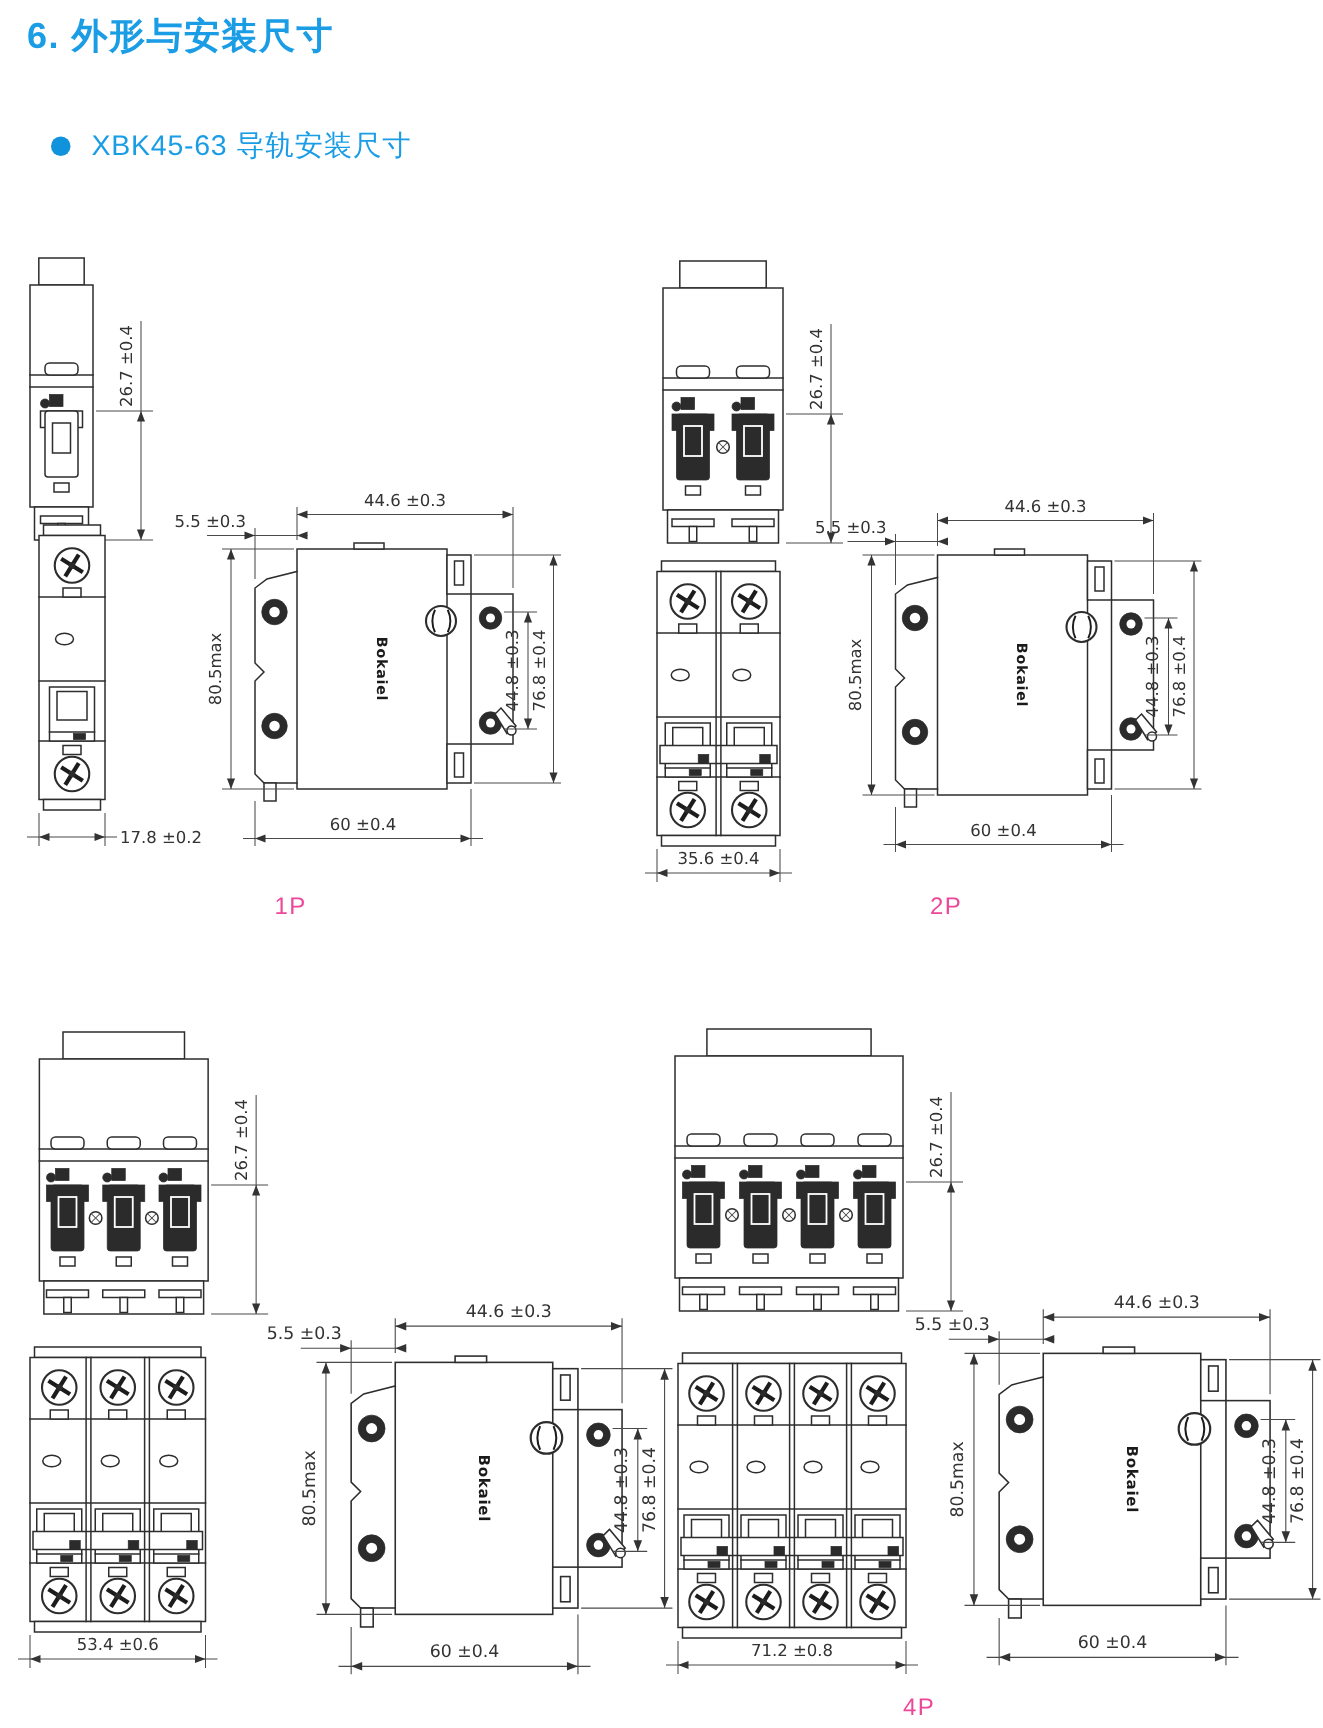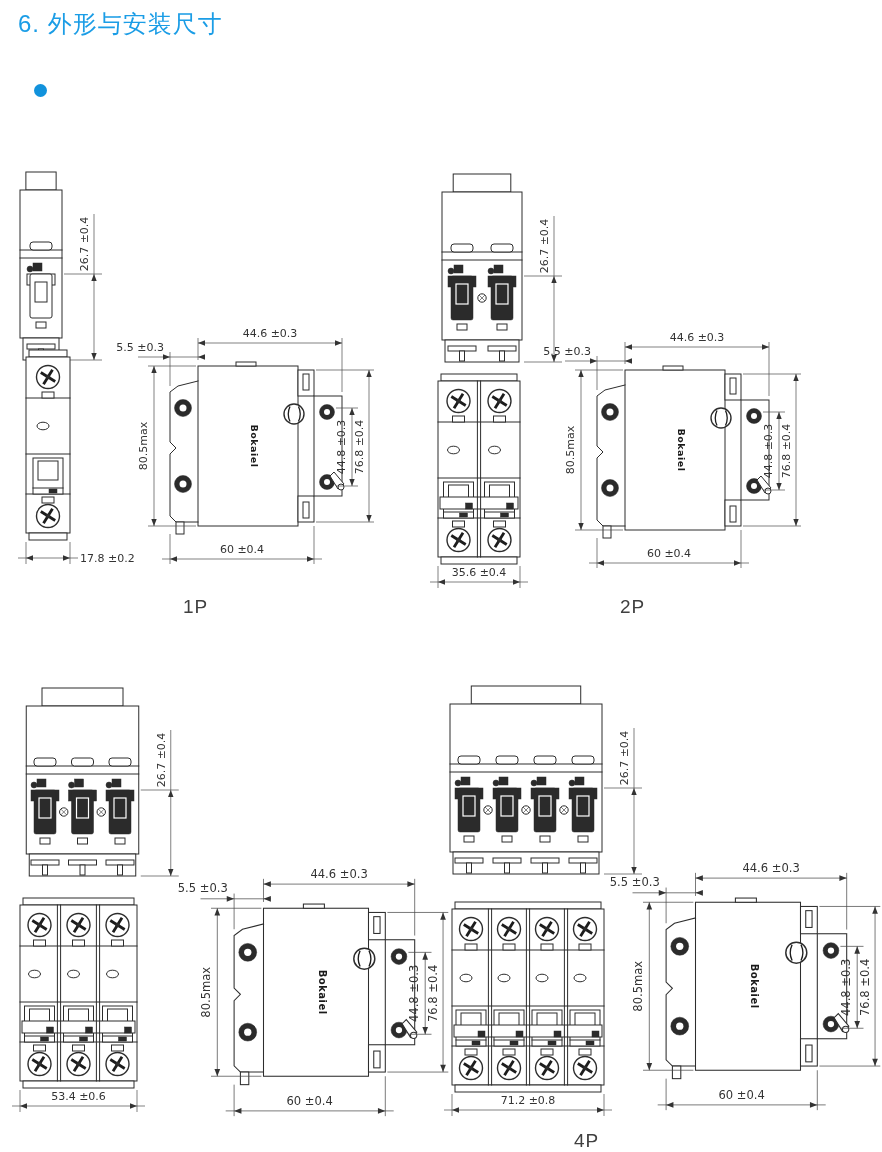--- a/index.html
+++ b/index.html
@@ -1,47 +1,48 @@
 <!DOCTYPE html>
 <html><head>
 <meta charset="utf-8">
 <style>
   html,body{margin:0;padding:0}
   body{width:882px;height:1152px;background:#fff;position:relative;overflow:hidden;
        font-family:"Liberation Sans","DejaVu Sans",sans-serif;}
   .abs{position:absolute}
-  #page-title{left:18px;top:8px;font-size:24px;font-weight:400;letter-spacing:1px;color:#1b9de6}
+  #page-title{left:18px;top:8px;font-size:24px;font-weight:700;letter-spacing:1px;color:#1b9de6}
   #subtitle-row{left:34px;top:84px;display:flex;align-items:center;color:#1b9de6}
   #bullet-dot{width:13px;height:13px;border-radius:50%;background:#1192dc;margin-right:14px}
   #subtitle-text{font-size:19px;font-weight:500;letter-spacing:0.5px}
-  .plabel{font-size:19px;color:#404040;letter-spacing:1px}
+  .plabel{font-size:16px;color:#ec4899;letter-spacing:1px}
   svg{position:absolute;overflow:visible}
   .ln{stroke:#2d2d2d;stroke-width:1;fill:none;stroke-linecap:square}
   .fw{fill:#fff;stroke:#2d2d2d;stroke-width:1}
   .fw2{fill:#fff;stroke:#2d2d2d;stroke-width:1.4}
   .fd{fill:#2b2b2b;stroke:#2b2b2b;stroke-width:0.5}
   .ext{stroke:#4a4a4a;stroke-width:0.7;fill:none}
   .ar{fill:#333;stroke:none}
   .cross{stroke:#1c1c1c;stroke-width:2.8;fill:none}
   text.dim{font-family:"DejaVu Sans",sans-serif;font-size:11px;fill:#333}
   text.brand{font-family:"DejaVu Sans",sans-serif;font-size:9.5px;font-weight:bold;
              fill:#1a1a1a;letter-spacing:0.5px}
 </style>
 </head>
 <body>
 
 <div class="abs" id="page-title">6. 外形与安装尺寸</div>
 <div class="abs" id="subtitle-row">
   <span id="bullet-dot"></span>
+  <span id="subtitle-text">XBK45-63 导轨安装尺寸</span>
 </div>
 
 <div class="abs plabel" style="left:183px;top:596px">1P</div>
 <div class="abs plabel" style="left:620px;top:596px">2P</div>
 <div class="abs plabel" style="left:183px;top:1196px">3P</div>
-<div class="abs plabel" style="left:574px;top:1130px">4P</div>
+<div class="abs plabel" style="left:602px;top:1130px">4P</div>
 
 <svg viewBox="0 0 100 200" width="100" height="200" style="left: 18px; top: 170px;">
     <rect x="7.880000000000001" y="2" width="30.24" height="18" class="fw"></rect>
     <rect x="2" y="20" width="42" height="148" class="fw"></rect>
     <line x1="2" y1="80" x2="44" y2="80" class="ln"></line>
     <line x1="2" y1="88" x2="44" y2="88" class="ln"></line>
     <rect x="5" y="168" width="36" height="22" class="fw"></rect>
     <rect x="12" y="72" width="22" height="8" class="fw" rx="3"></rect>
     <circle cx="12" cy="99" r="3" class="fd"></circle>
     <rect x="15" y="93" width="9" height="8" class="fd"></rect>

